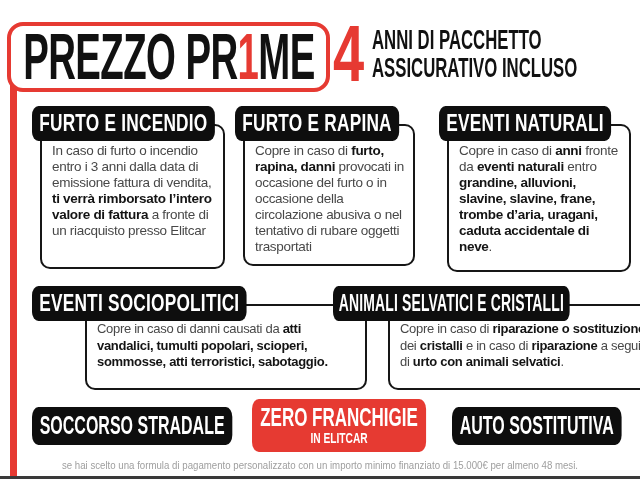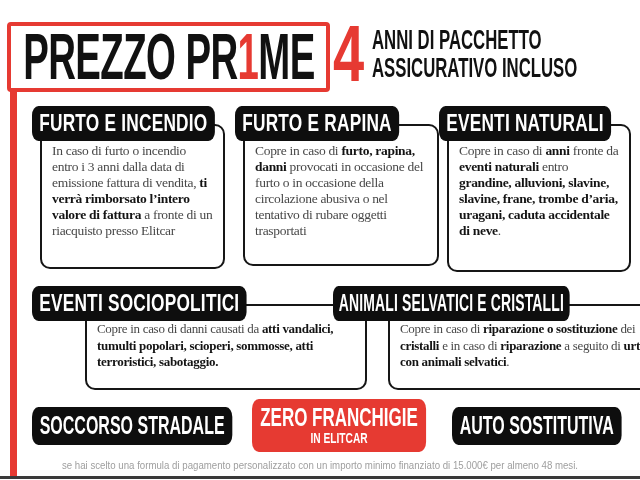--- a/index.html
+++ b/index.html
@@ -10,21 +10,21 @@
     --footnote-gray:#9e9e9e;
   }
   *{margin:0;padding:0;box-sizing:border-box;}
   html,body{background:#fff;}
   body{font-family:"Liberation Sans", sans-serif;}
   .page{position:relative;width:640px;height:480px;background:#fff;overflow:hidden;}
 
   
   .title-box{
     position:absolute;left:7px;top:22px;width:323px;height:70px;
-    border:4px solid var(--accent-red);border-radius:4px;background:#fff;z-index:2;
+    border:4px solid var(--accent-red);border-radius:16px;background:#fff;z-index:2;
     display:flex;align-items:center;justify-content:center;
   }
   .title-text{
     font-weight:700;font-size:64px;line-height:1;color:#111;white-space:nowrap;
     transform:scaleX(0.60);transform-origin:center center;letter-spacing:-1px;
   }
   .red-text{color:var(--accent-red);}
   .accent-bar{
     position:absolute;left:10px;top:84px;width:7px;height:392px;
     background:var(--accent-red);z-index:1;
@@ -45,21 +45,21 @@
     font-size:24px;line-height:1;padding:5px 10px 6px;border-radius:9px;
     white-space:nowrap;z-index:3;transform:scaleX(0.72);transform-origin:left center;
     letter-spacing:0.3px;
   }
   .tag--tight{transform:scaleX(0.58);}
 
   
   .card-body{
     position:absolute;border:2.5px solid #161616;border-radius:10px;background:#fff;
     z-index:2;font-size:13.5px;line-height:16px;letter-spacing:-0.3px;
-    color:var(--body-text);padding:17px 8px 11px 10px;font-family:Liberation Serif, serif;
+    color:var(--body-text);padding:17px 8px 11px 10px;
   }
   .card-body--row2{font-size:13px;line-height:16.5px;padding-top:15px;margin-left:45px;}
   .card-body .seg-bold{font-weight:700;color:var(--body-text-bold);}
 
   
   .pill-black{
     position:absolute;background:var(--box-black);color:#fff;font-weight:700;
     font-size:25px;line-height:1;padding:6px 12px 7px;border-radius:10px;
     white-space:nowrap;transform:scaleX(0.64);transform-origin:left center;z-index:2;
   }
@@ -96,21 +96,21 @@
     <div>ASSICURATIVO INCLUSO</div>
   </div>
 
   <section>
     <div class="tag" style="left:32px;top:106px;">FURTO E INCENDIO</div>
     <div class="card-body" style="left:40px;top:124px;width:185px;height:145px;"><span>In caso di furto o incendio entro i 3 anni dalla data di emissione fattura di vendita, </span><span class="seg-bold">ti verrà rimborsato l’intero valore di fattura</span><span> a fronte di un riacquisto presso Elitcar</span></div>
   </section>
 
   <section>
     <div class="tag" style="left:235px;top:106px;">FURTO E RAPINA</div>
-    <div class="card-body" style="left:243px;top:124px;width:196px;height:142px;"><span>Copre in caso di </span><span class="seg-bold">furto, rapina, danni</span><span> provocati in occasione del furto o in occasione della circolazione abusiva o nel tentativo di rubare oggetti trasportati</span></div>
+    <div class="card-body" style="left:243px;top:124px;width:172px;height:142px;"><span>Copre in caso di </span><span class="seg-bold">furto, rapina, danni</span><span> provocati in occasione del furto o in occasione della circolazione abusiva o nel tentativo di rubare oggetti trasportati</span></div>
   </section>
 
   <section>
     <div class="tag" style="left:439px;top:106px;">EVENTI NATURALI</div>
     <div class="card-body" style="left:447px;top:124px;width:184px;height:148px;"><span>Copre in caso di </span><span class="seg-bold">anni</span><span> fronte da </span><span class="seg-bold">eventi naturali</span><span> entro </span><span class="seg-bold">grandine, alluvioni, slavine, slavine, frane, trombe d’aria, uragani, caduta accidentale di neve</span><span>.</span></div>
   </section>
 
   <section>
     <div class="tag" style="left:32px;top:286px;">EVENTI SOCIOPOLITICI</div>
     <div class="card-body card-body--row2" style="left:40px;top:304px;width:282px;height:86px;"><span>Copre in caso di danni causati da </span><span class="seg-bold">atti vandalici, tumulti popolari, scioperi, sommosse, atti terroristici, sabotaggio.</span></div>

